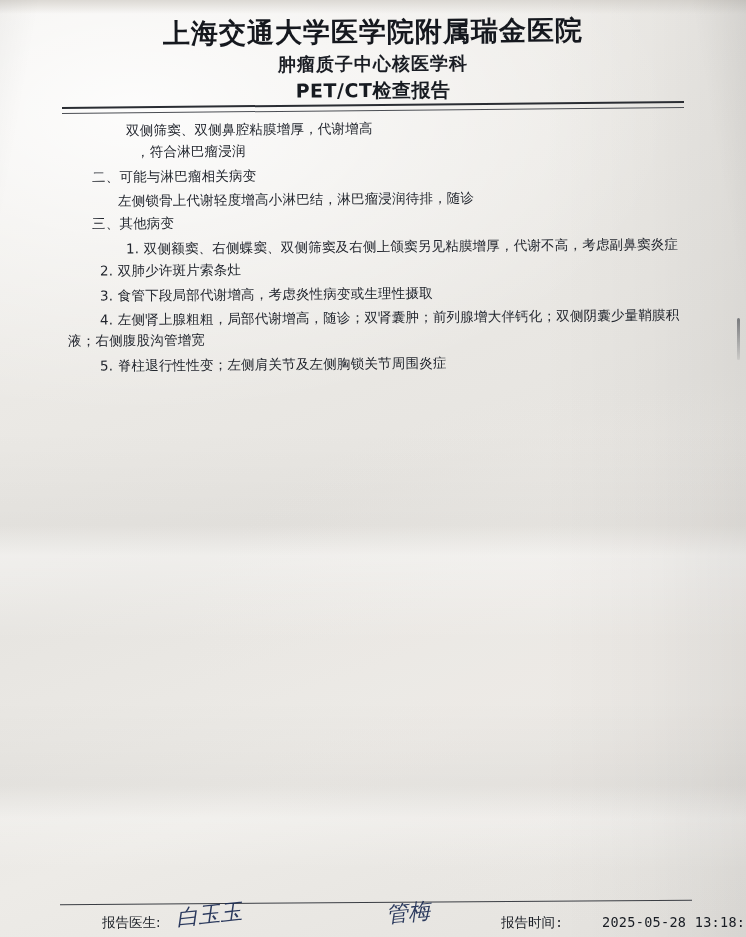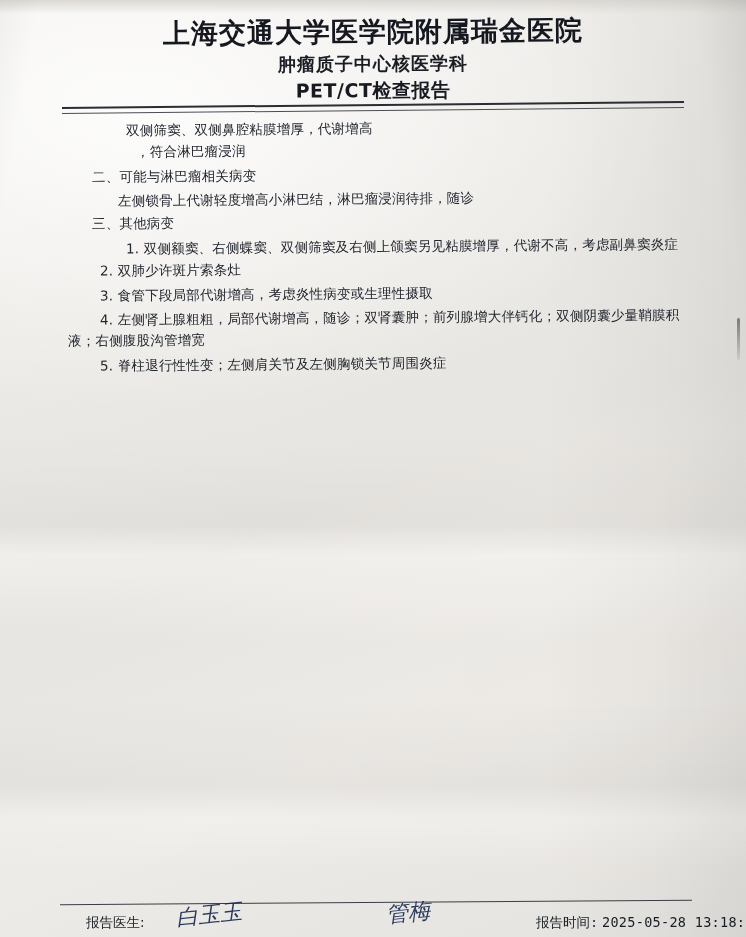--- a/index.html
+++ b/index.html
@@ -183,23 +183,23 @@
         <div class="ln" style="left: 100px; top: 285px; transform: rotate(-0.5deg);">3. 食管下段局部代谢增高，考虑炎性病变或生理性摄取</div>
         <div class="ln" style="left: 100px; top: 308px; transform: rotate(-0.5deg);">4. 左侧肾上腺粗粗，局部代谢增高，随诊；双肾囊肿；前列腺增大伴钙化；双侧阴囊少量鞘膜积</div>
         <div class="ln" style="left: 68px; top: 331px; transform: rotate(-0.5deg);">液；右侧腹股沟管增宽</div>
         <div class="ln" style="left: 100px; top: 355px; transform: rotate(-0.5deg);">5. 脊柱退行性性变；左侧肩关节及左侧胸锁关节周围炎症</div>
       </div>
 
     <div class="margin-mark"></div>
 
     <div class="footer-rule"></div>
 
-    <div class="foot-label" style="left:86px; top:914px;">报告医生:</div>
+    <div class="foot-label" style="left:102px; top:914px;">报告医生:</div>
     <div class="sig" style="left:176px; top:900px;">白玉玉</div>
 
     <div class="foot-label" style="left:286px; top:942px;">审核医生:</div>
     <div class="sig" style="left:386px; top:898px;">管梅</div>
 
-    <div class="foot-label" style="left:536px; top:914px;font-family:Liberation Mono, monospace;">报告时间:</div>
+    <div class="foot-label" style="left:501px; top:914px;font-family:Liberation Mono, monospace;">报告时间:</div>
     <div class="time-val" style="left:602px; top:914px;">2025-05-28  13:18:51</div>
 
   </div>
 </div>
 
 </body></html>

